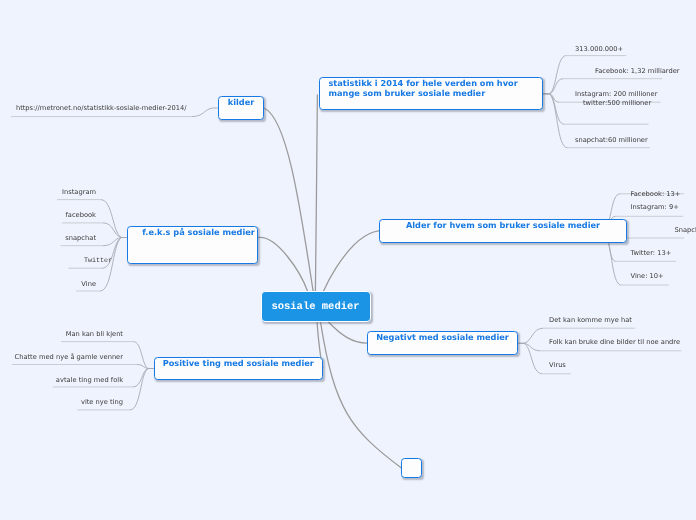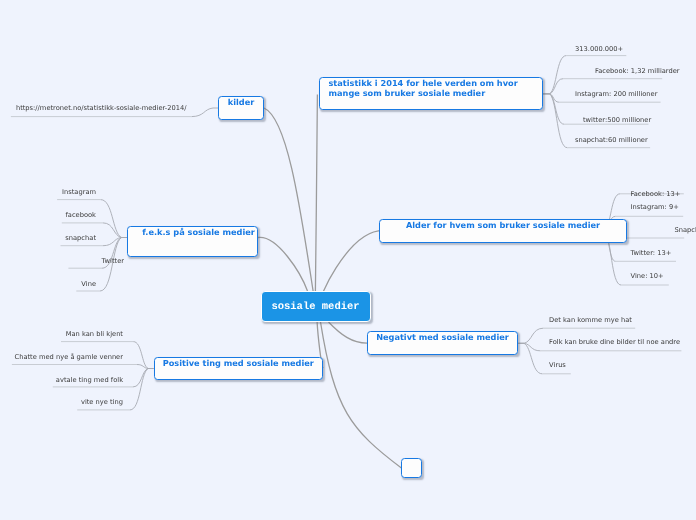--- a/index.html
+++ b/index.html
@@ -92,21 +92,21 @@
   <span>kilder</span>
 </div>
 
 <div class="node node-branch" style="left:318.5px;top:77px;width:224.5px;height:33px;padding-left:9px;justify-content:flex-start;">
   <div>
     <span>statistikk i 2014 for hele verden om hvor</span><br>
     <span>mange som bruker sosiale medier</span>
   </div>
 </div>
 
-<div class="node node-branch" style="left:127px;top:226px;width:131px;height:31px;padding-left:12px;">
+<div class="node node-branch" style="left:127px;top:226px;width:131px;height:38px;padding-left:12px;">
   <span>f.e.k.s på sosiale medier</span>
 </div>
 
 <div class="node node-branch" style="left:379px;top:219px;width:248px;height:24px;">
   <span>Alder for hvem som bruker sosiale medier</span>
 </div>
 
 <div class="node node-branch" style="left:153.5px;top:357px;width:169.5px;height:23px;">
   <span>Positive ting med sosiale medier</span>
 </div>
@@ -117,27 +117,27 @@
 
 <div class="node node-branch" style="left:401.4px;top:458px;width:21px;height:20px;">
   <span></span>
 </div>
 
 <div class="leaf" style="left:15.9px;top:105px;">https://metronet.no/statistikk-sosiale-medier-2014/</div>
 
 <div class="leaf" style="left:575px;top:45.5px;">313.000.000+</div>
 <div class="leaf" style="left:575px;top:68px;padding-left:20px;">Facebook: 1,32 milliarder</div>
 <div class="leaf" style="left:575px;top:91px;">Instagram: 200 millioner</div>
-<div class="leaf" style="left:575px;top:117px;padding-left:8px;">twitter:500 millioner</div>
+<div class="leaf" style="left:575px;top:100px;padding-left:8px;">twitter:500 millioner</div>
 <div class="leaf" style="left:575px;top:137px;">snapchat:60 millioner</div>
 
 <div class="leaf r" style="right:600.0px;top:188.5px;">Instagram</div>
 <div class="leaf r" style="right:600.0px;top:211.5px;">facebook</div>
 <div class="leaf r" style="right:600.0px;top:234.5px;">snapchat</div>
-<div class="leaf r" style="right:572px;top:257.5px;">Twitter</div>
+<div class="leaf r" style="right:584px;top:257.5px;font-family:Liberation Mono, monospace;">Twitter</div>
 <div class="leaf r" style="right:600.0px;top:281px;">Vine</div>
 
 <div class="leaf" style="left:630.5px;top:181.5px;margin-top:9px;">Facebook: 13+</div>
 <div class="leaf" style="left:630.5px;top:204px;">Instagram: 9+</div>
 <div class="leaf" style="left:630.5px;top:227px;margin-left:44px;">Snapchat: 10+</div>
 <div class="leaf" style="left:630.5px;top:250px;">Twitter: 13+</div>
 <div class="leaf" style="left:630.5px;top:273px;">Vine: 10+</div>
 
 <div class="leaf r" style="right:573.0px;top:330.5px;">Man kan bli kjent</div>
 <div class="leaf r" style="right:573.0px;top:353.5px;">Chatte med nye å gamle venner</div>

